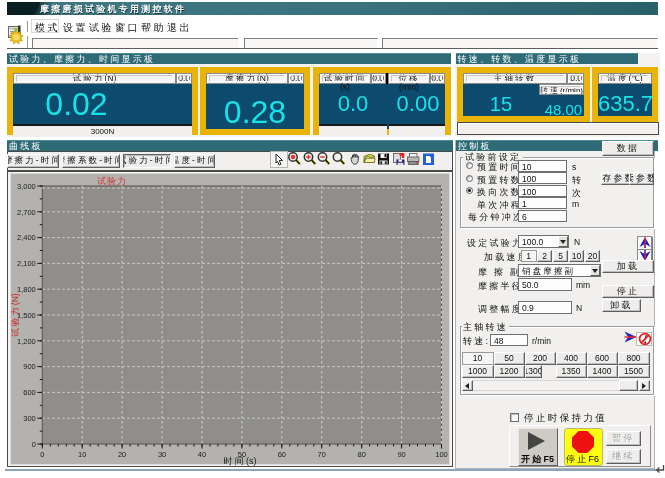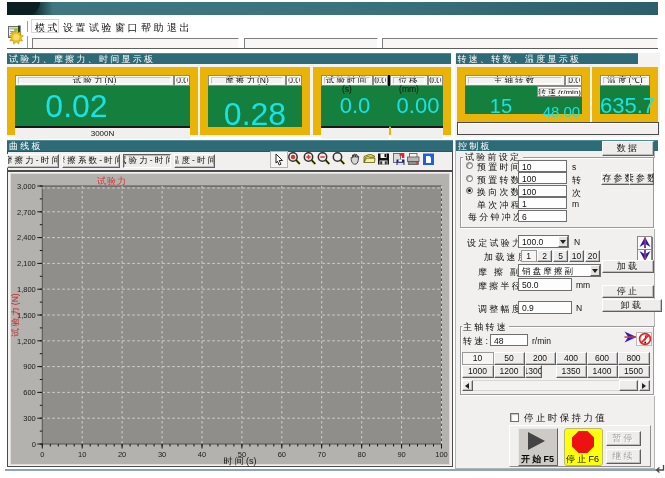--- a/index.html
+++ b/index.html
@@ -4,31 +4,32 @@
 body{width:665px;height:478px;background:#fff;overflow:hidden}
 .app{position:relative;width:665px;height:478px;background:#fff}
 .abs{position:absolute}
 .cj{letter-spacing:.25em}
 .hdr{position:absolute;height:11px;background:#2e6b76;color:#fff;font-size:9px;line-height:11px;padding-left:2px;border-top:1px solid #4e8d97}
 .btn{position:absolute;font-size:9px;display:flex;align-items:center;justify-content:center;white-space:nowrap;overflow:hidden;border:1px solid;border-color:#fff #5f5f5f #5f5f5f #fff;background:#eeedeb;box-shadow:inset -1px -1px 0 #bdbdbd;color:#111}
 .sunk{position:absolute;border:1px solid;border-color:#7e7e7e #fff #fff #7e7e7e;background:#f8f7f5}
 .inp{position:absolute;border:1px solid #6f6f6f;background:#fdfdfd;font-size:8.5px;line-height:10px;padding:1px 0 0 3px;color:#111}
 .lbl{position:absolute;font-size:9px;color:#111;white-space:nowrap}
 .lcdtxt{color:#17e2e7;font-family:"Liberation Sans",sans-serif}
-.subp{position:absolute;border:8px solid #eab308;background:#15803d}
+.subp{position:absolute;border:6px solid #eab308;background:#0c4a6e}
 .labrow{display:flex;height:11px;background:#000}
 .labcell{position:relative;background:#f4f3f1;border:1px solid #8a8a8a;box-shadow:inset 1px 1px 0 #fff;font-size:8.5px;line-height:9px;text-align:center;color:#111}
 .labcell::before{content:"";position:absolute;left:2px;right:2px;top:1px;bottom:1px;border:1px solid #c6c5c3;border-bottom-color:#fdfdfd;border-right-color:#fdfdfd}
 .labcell span,.labcell{z-index:1}
 .strip{background:#f1f0ee;border-top:2px solid #181818;font-size:8px;text-align:center;color:#111;line-height:11px}
 </style></head><body>
 <div class="app">
 
 <div class="abs" style="left:7px;top:2px;width:651px;height:13px;background:linear-gradient(90deg,#0a2123 0px,#0c2628 26px,#3e7781 46px,#3a737e 330px,#2b5f6b 651px)"></div>
 <div class="abs" style="left:7px;top:2px;width:33px;height:13px;background:#091f21;border-radius:0 0 14px 0"></div>
+<div class="abs cj" style="left:40px;top:3px;font-size:9px;font-weight:bold;color:#fff;text-shadow:0.5px 0.5px 0 #0a2a2d">摩擦磨损试验机专用测控软件</div>
 
 <div class="abs" style="left:31px;top:19px;width:28px;height:14px;border:1px solid #d8d7d5"></div>
 <div class="abs cj" style="left:35px;top:21px;font-size:10px;color:#101010">模式</div>
 <div class="abs cj" style="left:63px;top:21px;font-size:10px;color:#101010">设置</div>
 <div class="abs cj" style="left:89px;top:21px;font-size:10px;color:#101010">试验</div>
 <div class="abs cj" style="left:115px;top:21px;font-size:10px;color:#101010">窗口</div>
 <div class="abs cj" style="left:141px;top:21px;font-size:10px;color:#101010">帮助</div>
 <div class="abs cj" style="left:167px;top:21px;font-size:10px;color:#101010">退出</div>
 <div class="abs" style="left:27px;top:21px;width:2px;height:11px;border-left:1px solid #9b9b9b;border-right:1px solid #fff"></div>
 <div class="abs" style="left:27px;top:36px;width:2px;height:12px;border-left:1px solid #9b9b9b;border-right:1px solid #fff"></div>
@@ -383,21 +384,21 @@
 <div class="abs" style="left:590px;top:265px;width:10px;height:11px;border:1px solid;border-color:#fff #5f5f5f #5f5f5f #fff;background:#e4e2df"></div>
 <div class="abs" style="left:592px;top:269px;width:0;height:0;border-left:3px solid transparent;border-right:3px solid transparent;border-top:4px solid #222"></div>
 <div class="lbl cj" style="left:478px;top:280px">摩擦半径:</div>
 <div class="inp" style="left:518px;top:278px;width:54px;height:13px">50.0</div>
 <div class="lbl" style="left:576px;top:280px;font-size:8.5px">mm</div>
 <div class="lbl cj" style="left:478px;top:303px">调整幅度:</div>
 <div class="inp" style="left:518px;top:301px;width:54px;height:13px">0.9</div>
 <div class="lbl" style="left:576px;top:303px;font-size:8.5px">N</div>
 <div class="btn cj" style="left:602px;top:260px;width:52px;height:13px">加载</div>
 <div class="btn cj" style="left:602px;top:285px;width:52px;height:13px">停止</div>
-<div class="btn cj" style="left:602px;top:299px;width:60px;height:13px">卸载</div>
+<div class="btn cj" style="left:602px;top:299px;width:39px;height:13px">卸载</div>
 
 <div class="abs" style="left:460px;top:326px;width:194px;height:69px;border:1px solid #9b9b9b;box-shadow:inset 1px 1px 0 #fff,1px 1px 0 #fff"></div>
 <div class="abs cj" style="left:462px;top:321px;font-size:9px;background:#f1f0ee;padding:0 1px;color:#111">主轴转速</div>
 <div class="lbl cj" style="left:463px;top:335px">转速:</div>
 <div class="inp" style="left:490px;top:334px;width:38px;height:12px">48</div>
 <div class="lbl" style="left:532px;top:336px;font-size:8.5px">r/min</div>
 <svg class="abs" style="left:624px;top:331px" width="13" height="12" viewBox="0 0 13 12">
       <path d="M0.5 0.5 L12.5 6 L0.5 11.5 L4.2 6 Z" fill="#2121c6"></path>
       <rect x="0.5" y="5.3" width="12" height="1.5" fill="#e63030"></rect>
     </svg>

